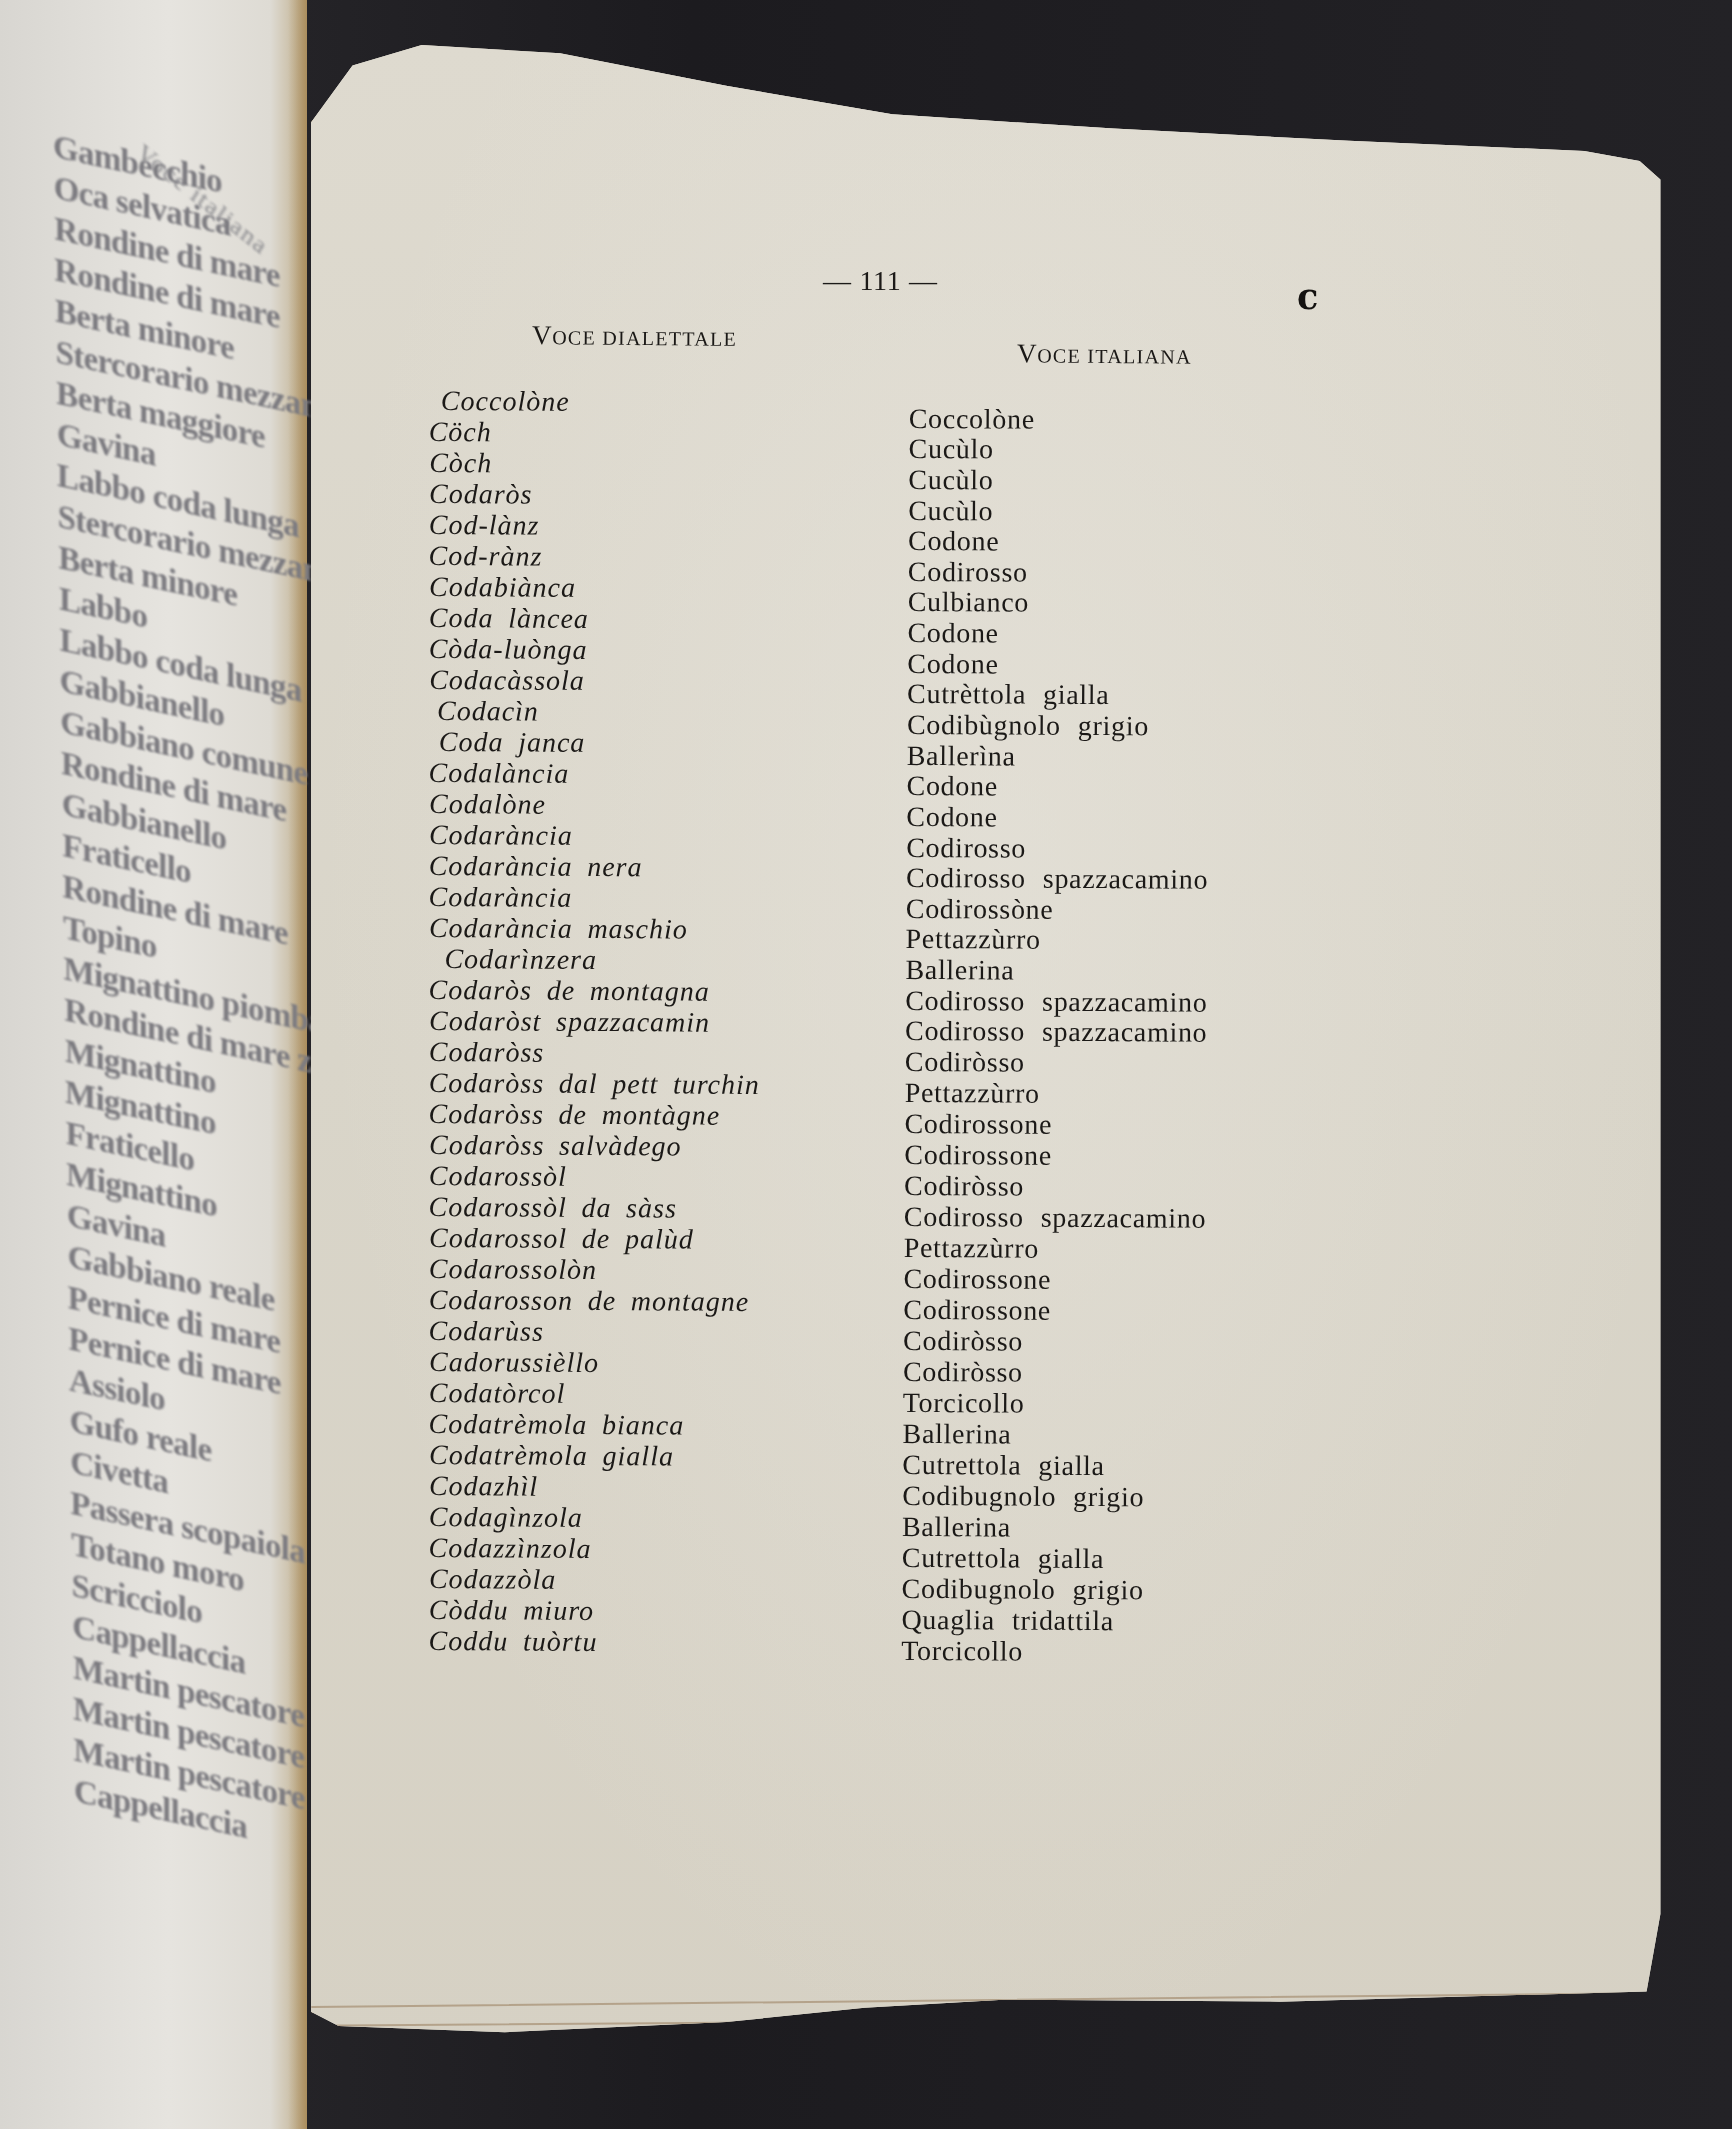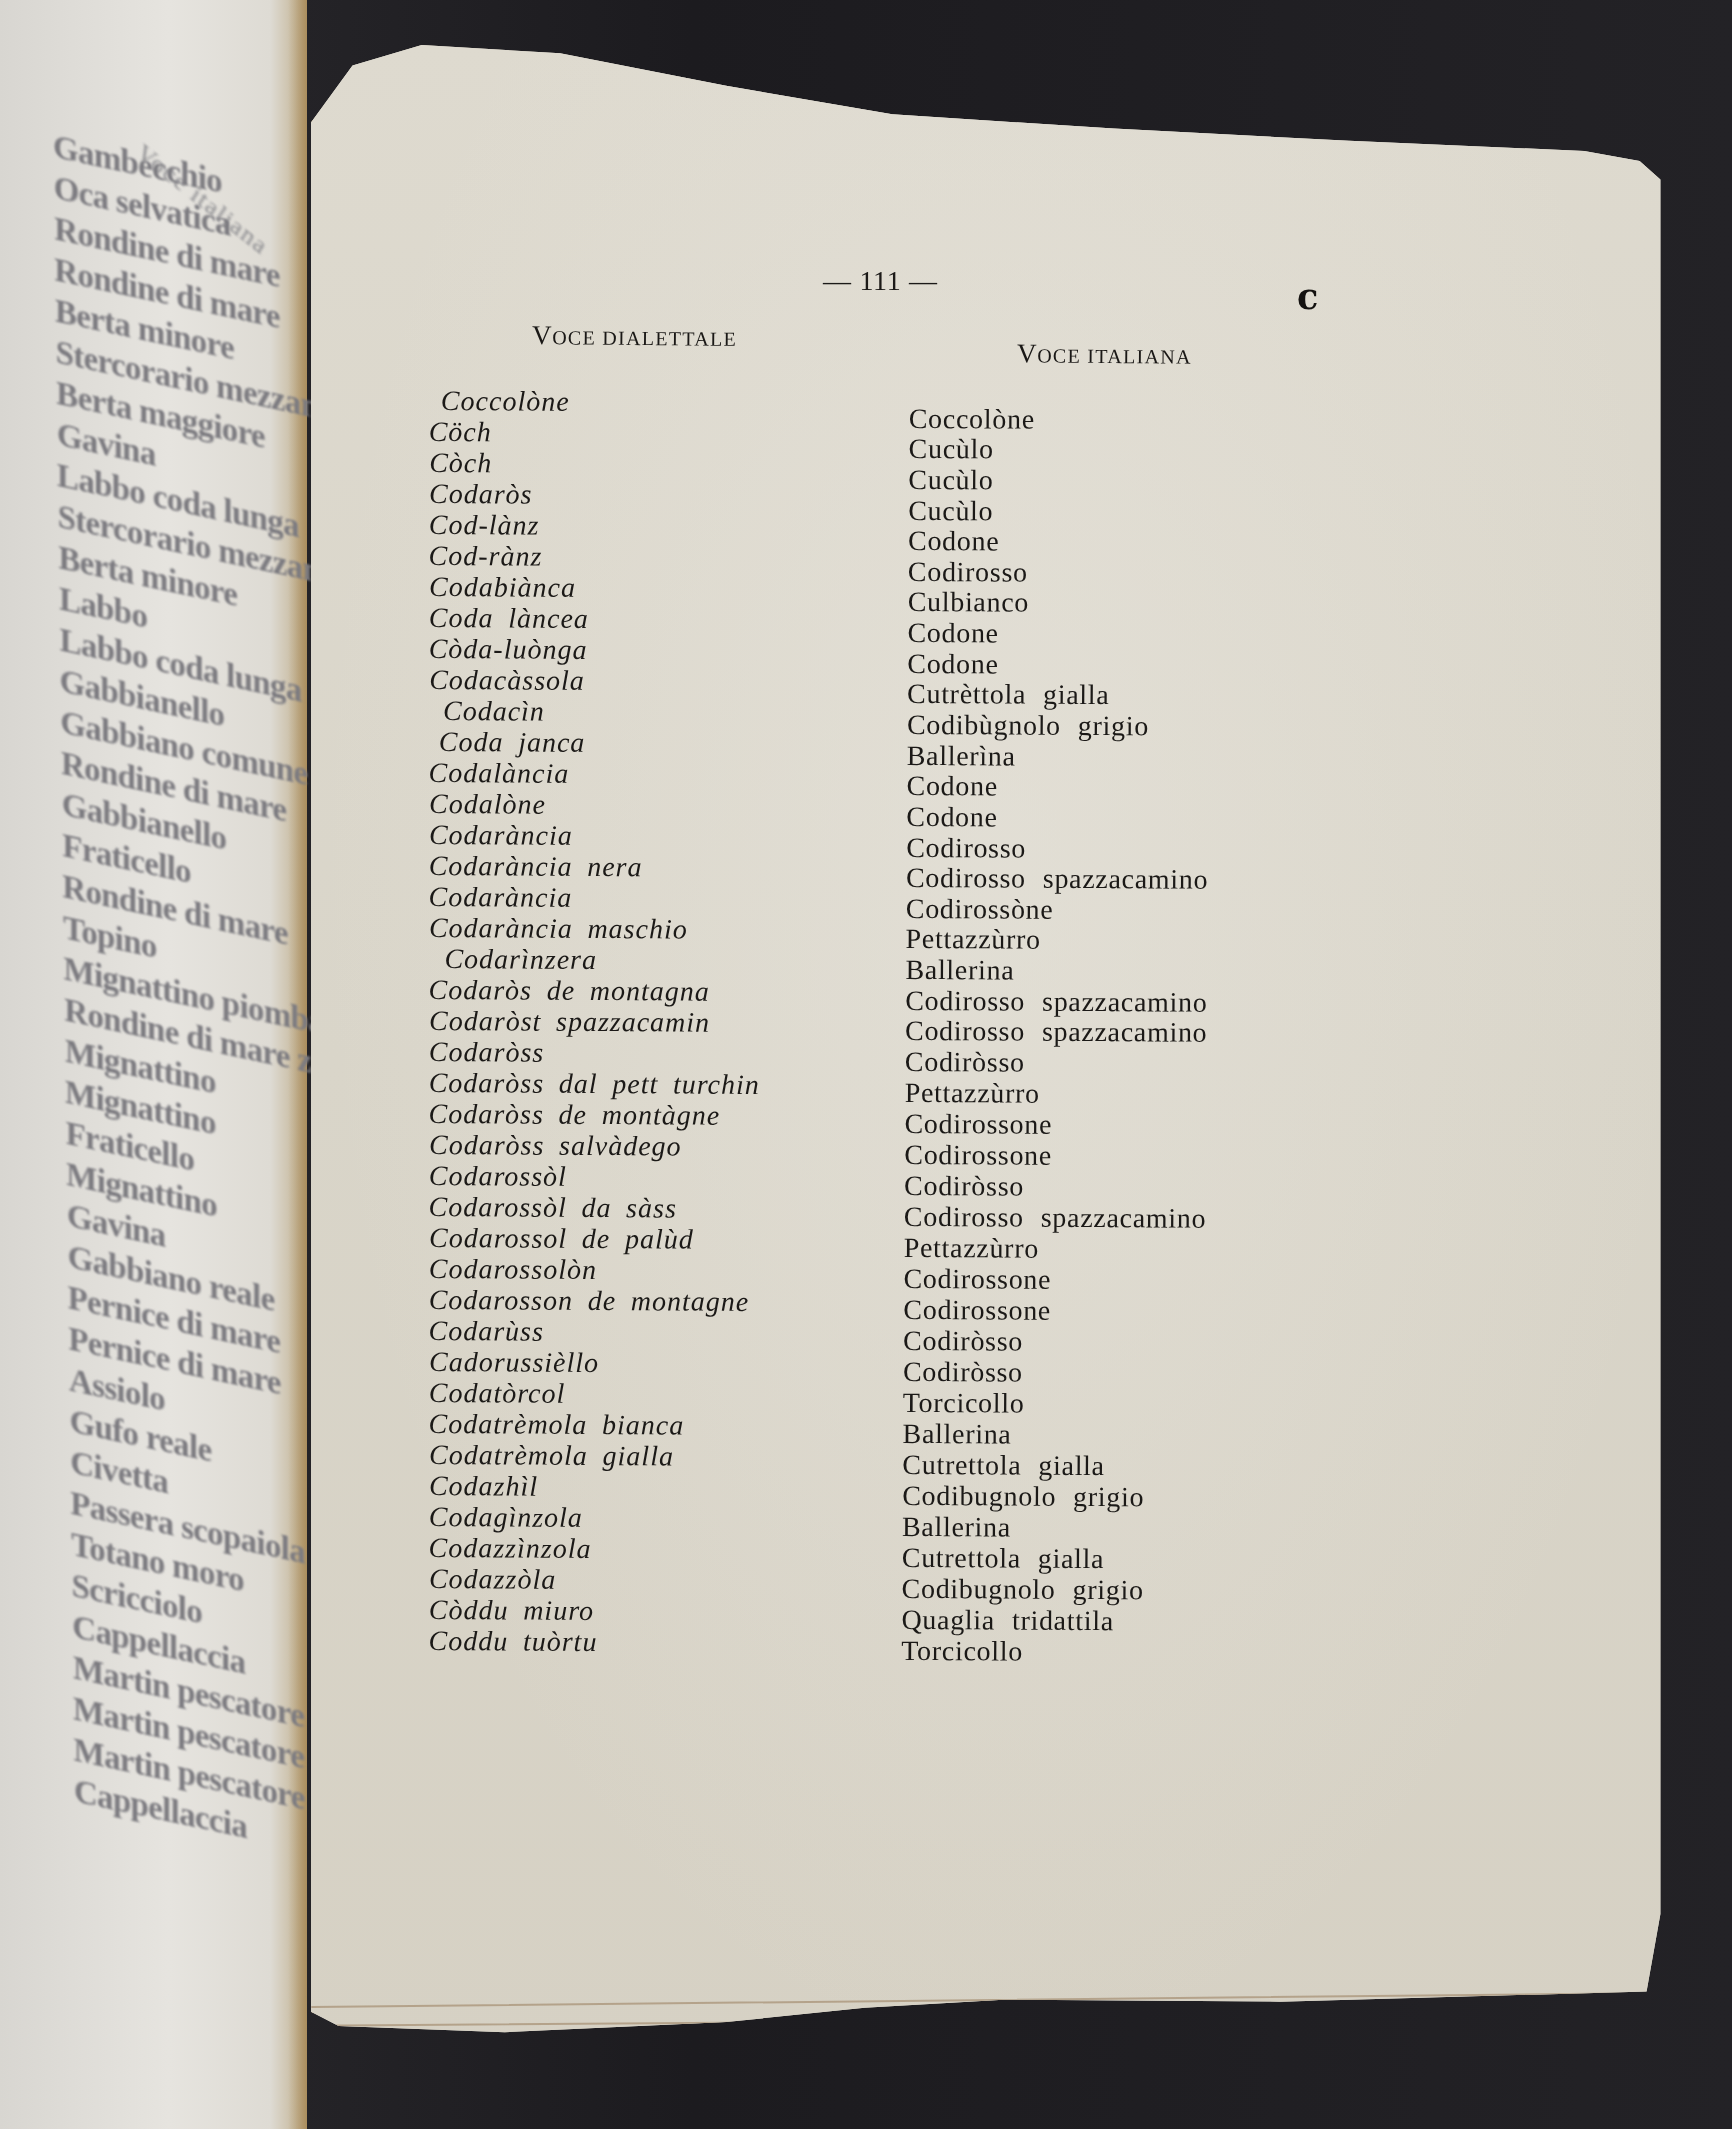--- a/index.html
+++ b/index.html
@@ -274,21 +274,21 @@
     </div>
     <div class="entry">
       <span class="dial-name" style="left: 1.3px;">Còda-luònga</span>
       <span class="ital-name" style="top: 11.7px;">Codone</span>
     </div>
     <div class="entry">
       <span class="dial-name" style="left: 2px;">Codacàssola</span>
       <span class="ital-name" style="top: 11.3px;">Cutrèttola gialla</span>
     </div>
     <div class="entry">
-      <span class="dial-name" style="left: 16px;">Codacìn</span>
+      <span class="dial-name" style="left: 10px;">Codacìn</span>
       <span class="ital-name" style="top: 11px;">Codibùgnolo grigio</span>
     </div>
     <div class="entry">
       <span class="dial-name" style="left: 12px;">Coda janca</span>
       <span class="ital-name" style="top: 10.6px;">Ballerìna</span>
     </div>
     <div class="entry">
       <span class="dial-name" style="left: 2px;">Codalància</span>
       <span class="ital-name" style="top: 10.2px;">Codone</span>
     </div>

